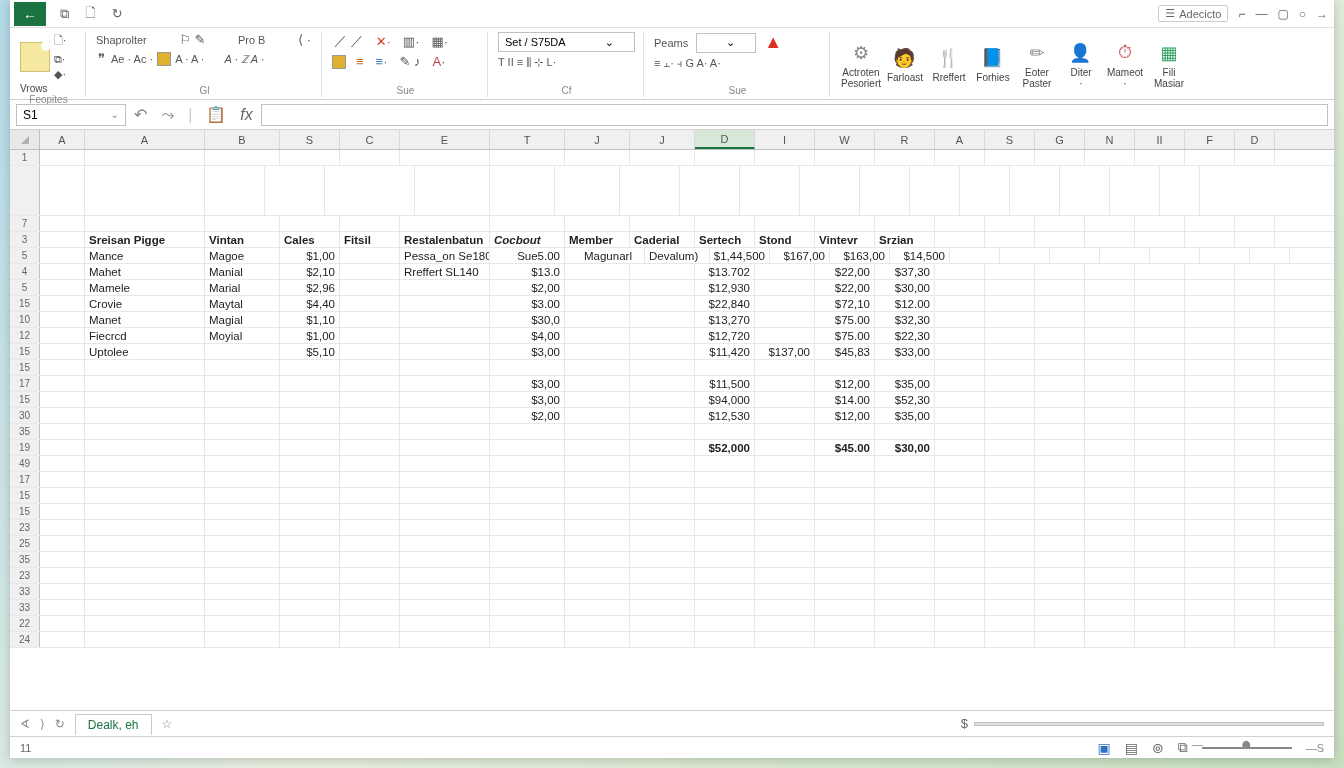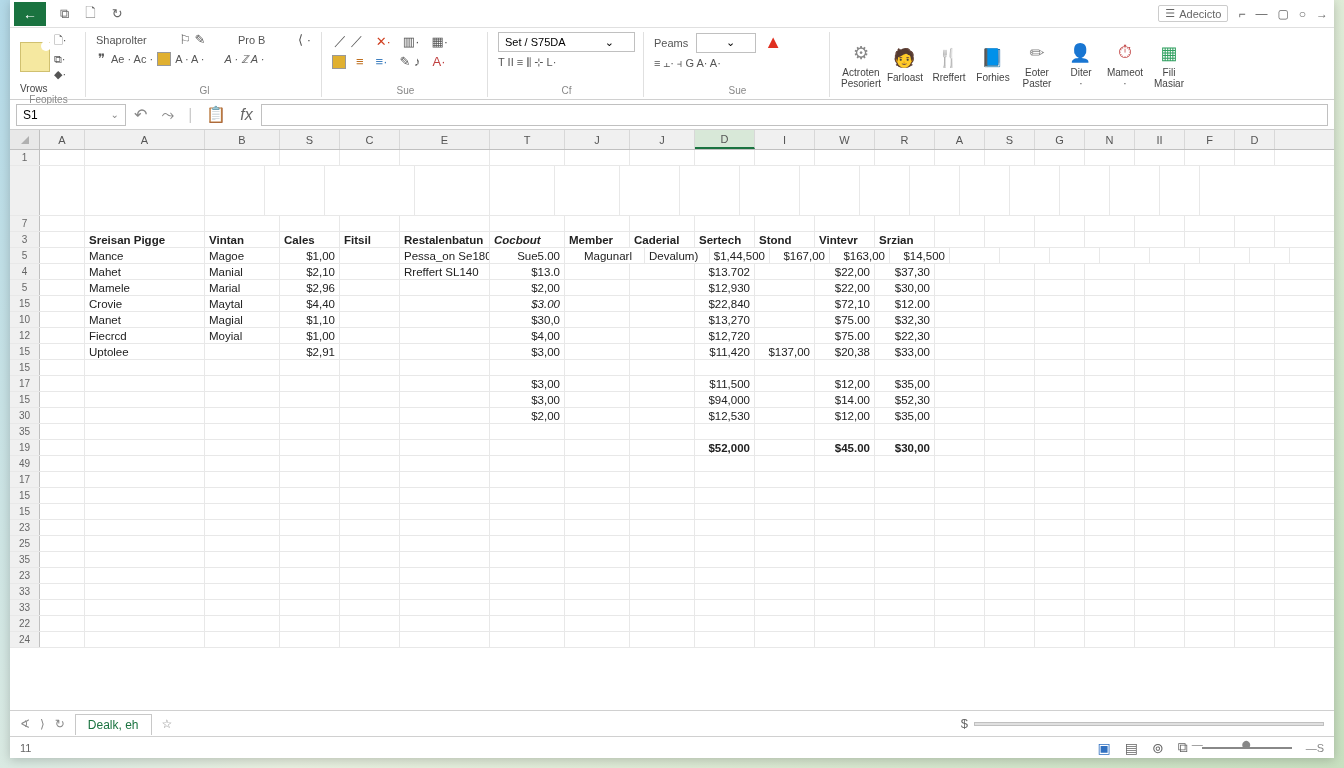--- a/index.html
+++ b/index.html
@@ -416,21 +416,21 @@
           <div class="cell" style="width: 40px;"></div>
         </div>
         <div class="row">
           <div class="rh">15</div>
           <div class="cell" style="width: 45px;"></div>
           <div class="cell" style="width: 120px;">Crovie</div>
           <div class="cell" style="width: 75px;">Maytal</div>
           <div class="cell crt" style="width: 60px;">$4,40</div>
           <div class="cell crt" style="width: 60px;"></div>
           <div class="cell" style="width: 90px;"></div>
-          <div class="cell crt" style="width: 75px; font-style: italic;">$3.00</div>
+          <div class="cell crt" style="width: 75px;">$3.00</div>
           <div class="cell" style="width: 65px;"></div>
           <div class="cell" style="width: 65px;"></div>
           <div class="cell crt" style="width: 60px;">$22,840</div>
           <div class="cell crt" style="width: 60px;"></div>
           <div class="cell crt" style="width: 60px;">$72,10</div>
           <div class="cell crt" style="width: 60px;">$12.00</div>
           <div class="cell" style="width: 50px;"></div>
           <div class="cell" style="width: 50px;"></div>
           <div class="cell" style="width: 50px;"></div>
           <div class="cell" style="width: 50px;"></div>
@@ -482,29 +482,29 @@
           <div class="cell" style="width: 50px;"></div>
           <div class="cell" style="width: 50px;"></div>
           <div class="cell" style="width: 50px;"></div>
           <div class="cell" style="width: 40px;"></div>
         </div>
         <div class="row">
           <div class="rh">15</div>
           <div class="cell" style="width: 45px;"></div>
           <div class="cell" style="width: 120px;">Uptolee</div>
           <div class="cell" style="width: 75px;"></div>
-          <div class="cell crt" style="width: 60px;">$2,91</div>
+          <div class="cell crt" style="width: 60px;">$5,10</div>
           <div class="cell crt" style="width: 60px;"></div>
           <div class="cell" style="width: 90px;"></div>
           <div class="cell crt" style="width: 75px;">$3,00</div>
           <div class="cell" style="width: 65px;"></div>
           <div class="cell" style="width: 65px;"></div>
           <div class="cell crt" style="width: 60px;">$11,420</div>
           <div class="cell crt" style="width: 60px;">$137,00</div>
-          <div class="cell crt" style="width: 60px;">$20,38</div>
+          <div class="cell crt" style="width: 60px;">$45,83</div>
           <div class="cell crt" style="width: 60px;">$33,00</div>
           <div class="cell" style="width: 50px;"></div>
           <div class="cell" style="width: 50px;"></div>
           <div class="cell" style="width: 50px;"></div>
           <div class="cell" style="width: 50px;"></div>
           <div class="cell" style="width: 50px;"></div>
           <div class="cell" style="width: 50px;"></div>
           <div class="cell" style="width: 40px;"></div>
         </div>
         <div class="row">

